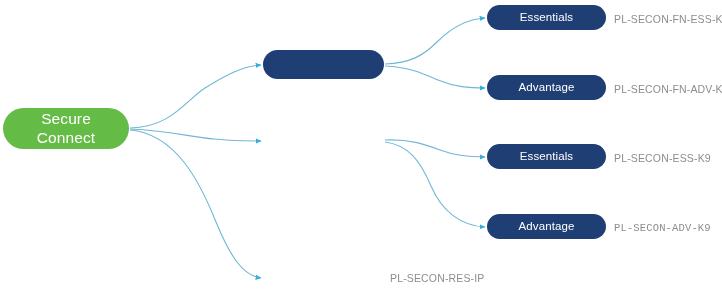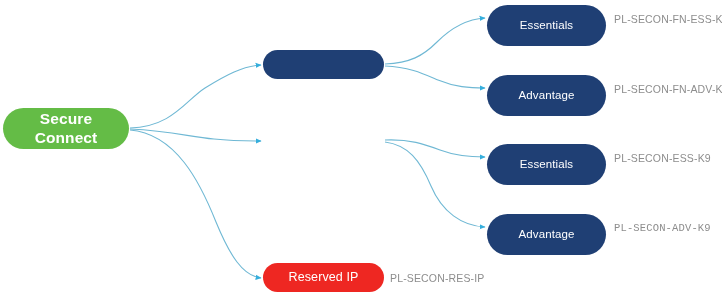--- a/index.html
+++ b/index.html
@@ -45,35 +45,35 @@
   }
   .node-root {
     left: 3px;
     top: 108px;
     width: 126px;
     height: 41px;
     background: #64bc46;
   }
   .node-root .node-label {
     font-size: 15.5px;
-    font-weight: 700;
+    font-weight: 400;
   }
   .node-mid {
     width: 121px;
     height: 29px;
     background: #1f3f74;
   }
   .node-mid .node-label {
     font-size: 12.5px;
     font-weight: 400;
     margin-top: 40px;
   }
   .node-leaf {
     width: 119px;
-    height: 41px;
+    height: 25px;
     background: #1f3f74;
   }
   .node-leaf .node-label {
     font-size: 11.5px;
     font-weight: 400;
   }
   .node-res {
     width: 121px;
     height: 29px;
     background: #ee2722;
@@ -129,23 +129,20 @@
   <div class="node node-root">
     <span class="node-label">Secure
 Connect</span>
   </div>
 
   <div class="node node-mid" style="left:263px; top:50px;">
     <span class="node-label">Foundation</span>
   </div>
 
 
-  <div class="node node-res" style="left:263px; top:263px;">
-    <span class="node-label">Reserved IP</span>
-  </div>
   <div class="sku" style="left:390px; top:272px;">PL-SECON-RES-IP</div>
 
   <div class="node node-leaf" style="left:487px; top:5px;">
     <span class="node-label">Essentials</span>
   </div>
   <div class="sku" style="left:614px; top:13px;">PL-SECON-FN-ESS-K9</div>
 
   <div class="node node-leaf" style="left:487px; top:75px;">
     <span class="node-label">Advantage</span>
   </div>

